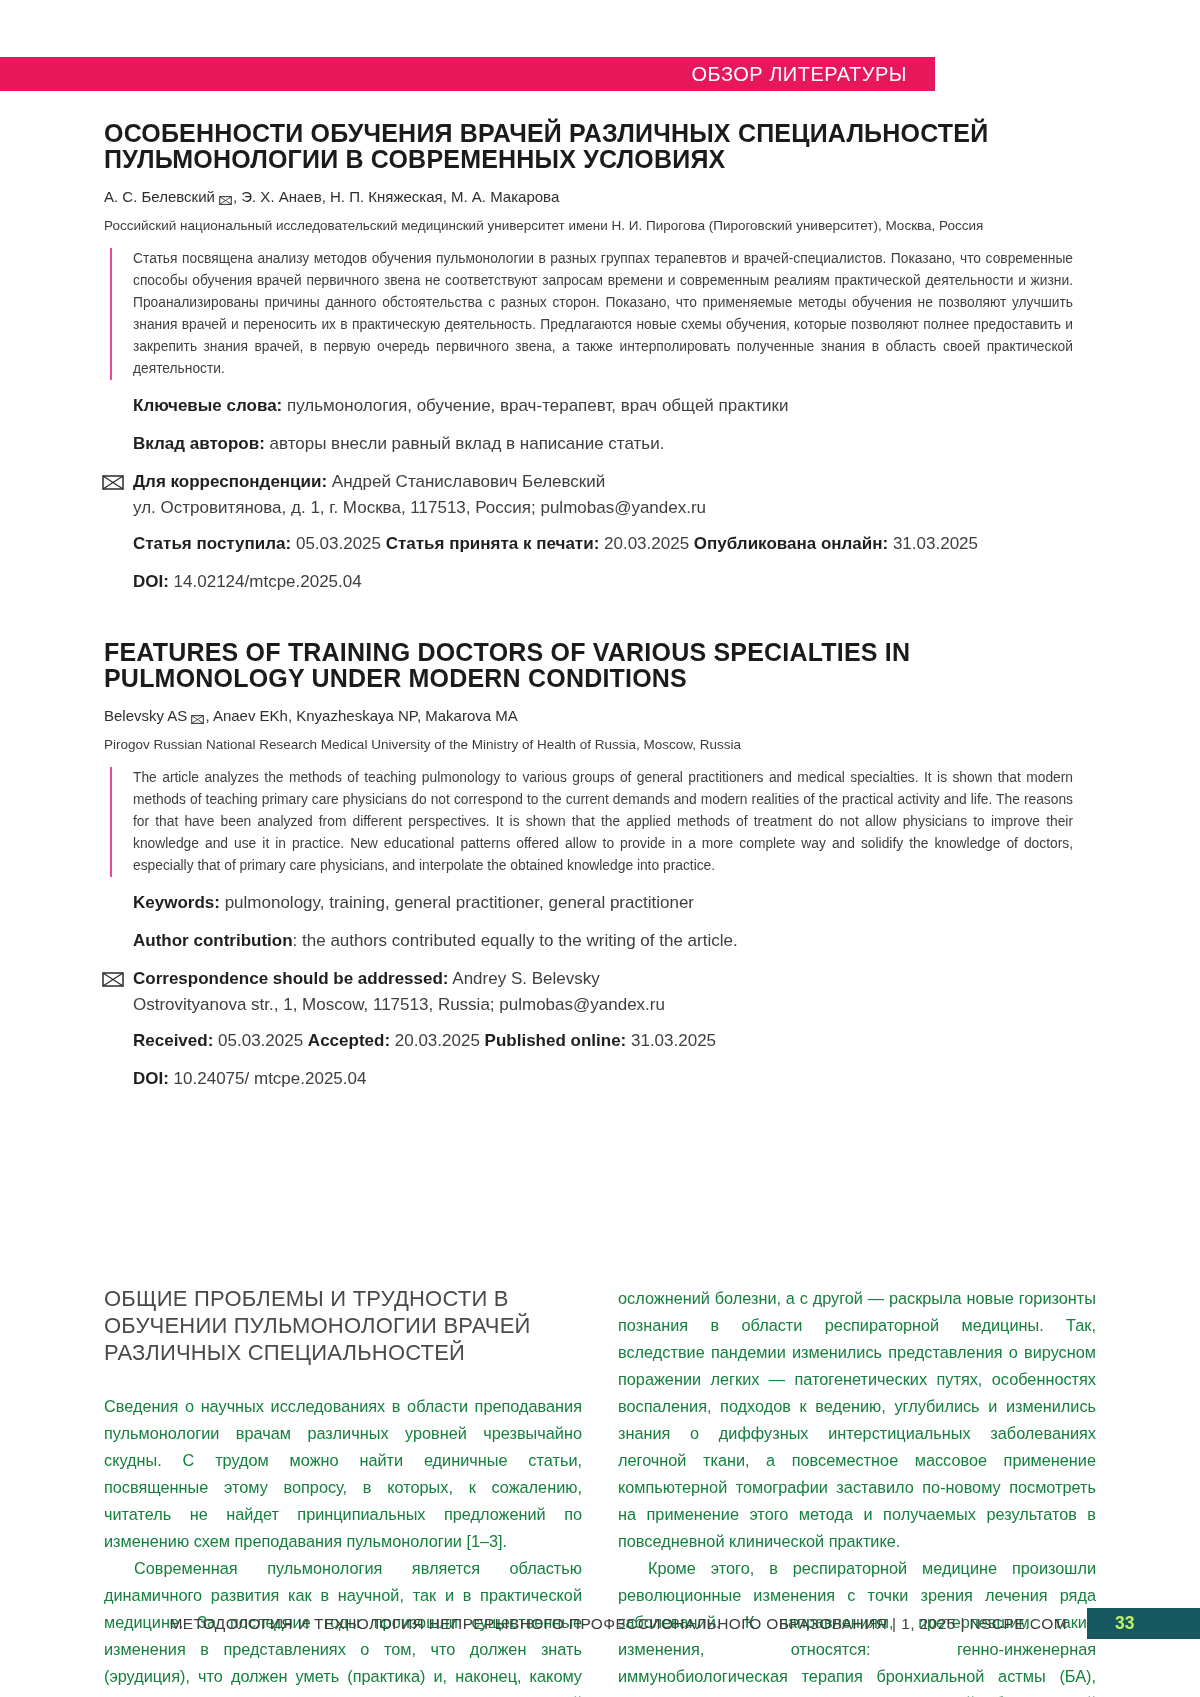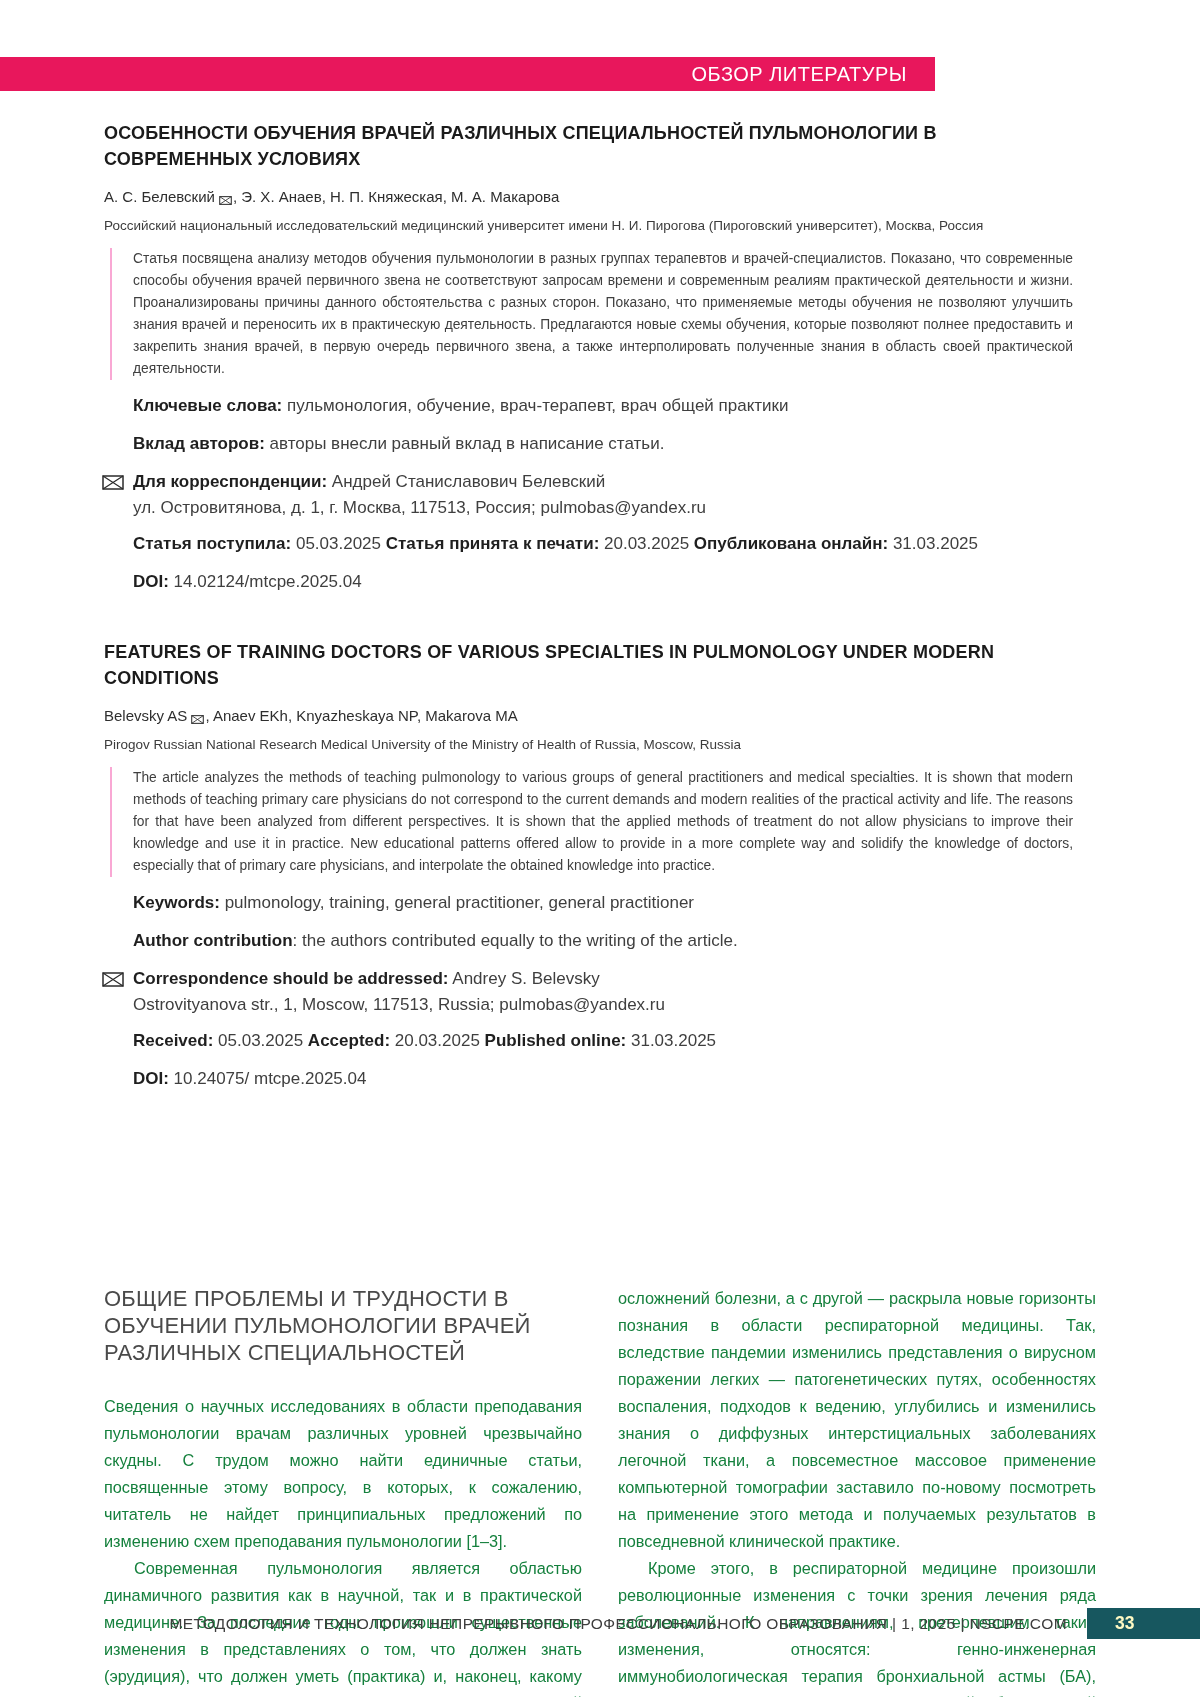--- a/index.html
+++ b/index.html
@@ -19,33 +19,33 @@
     display:flex;align-items:center;justify-content:flex-end;
     padding-right:28px;box-sizing:border-box;
   }
   .banner .label{
     color:#ffffff;font-size:20px;letter-spacing:0.5px;font-weight:400;
   }
   .content{
     position:absolute;left:104px;top:120px;width:992px;
   }
   .title{
-    font-size:18px;font-weight:bold;color:#1b1b1b;
+    font-size:25px;font-weight:bold;color:#1b1b1b;
     line-height:26px;margin:0 0 0 0;max-width:930px;
     letter-spacing:0.2px;
   }
   .authors{
     margin-top:15px;font-size:15px;color:#2e2e2e;line-height:20px;
   }
   .affiliation{
     margin-top:9px;font-size:13.5px;color:#3c3c3c;line-height:19px;
   }
   .abstract{
     margin-top:13px;margin-left:6px;
-    border-left:2px solid #f9a8d4;
+    border-left:2px solid #ec4899;
     padding-left:21px;
     font-size:13.8px;color:#3f3f3f;line-height:22px;
     text-align:justify;max-width:963px;box-sizing:border-box;
   }
   .meta{
     margin-left:29px;margin-top:15px;
     font-size:17px;color:#3f3f3f;line-height:21px;
   }
   .meta .b{font-weight:bold;color:#1f1f1f;}
   .corr{position:relative;}
@@ -76,21 +76,21 @@
     position:absolute;left:0;top:1608px;width:1200px;height:31px;
     display:flex;align-items:center;justify-content:center;
   }
   .footer .journal{
     flex:1;text-align:right;
     font-size:15.5px;color:#3d3d3d;letter-spacing:0.4px;
     padding-right:20px;white-space:nowrap;
   }
   .footer .badge{
     width:113px;height:31px;background:#17575F;
-    color:#fef9c3;font-size:17.5px;font-weight:bold;
+    color:#bef264;font-size:17.5px;font-weight:bold;
     display:flex;align-items:center;
     padding-left:28px;box-sizing:border-box;
   }
 </style>
 </head>
 <body>
 
 <div class="page">
 
   <div class="banner">

